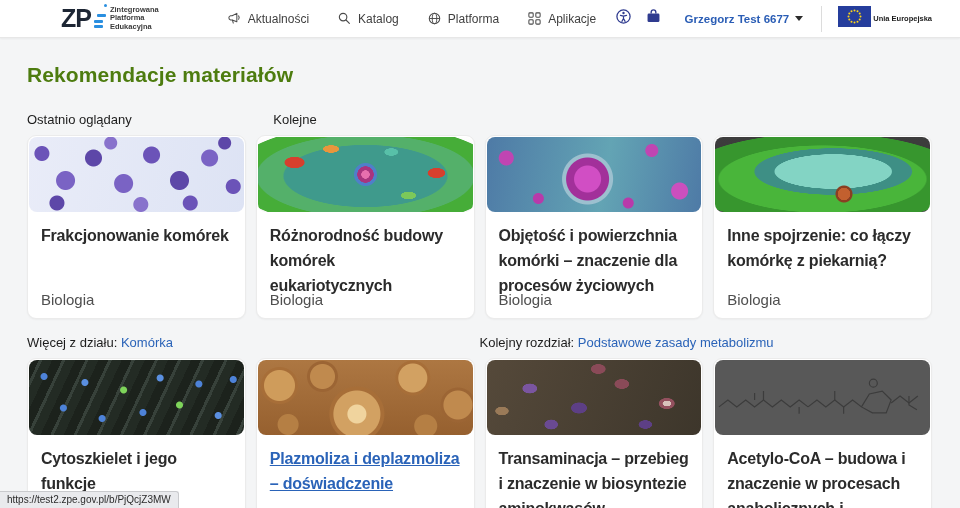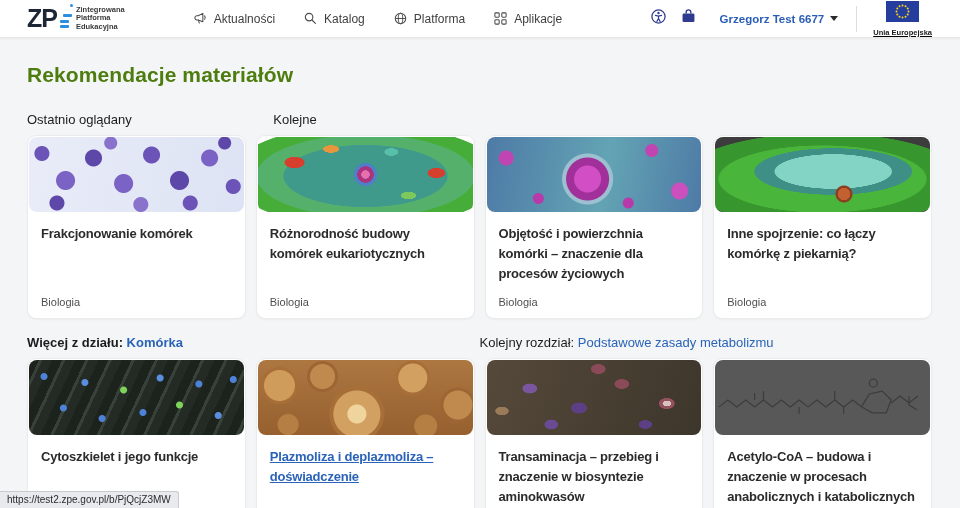--- a/index.html
+++ b/index.html
@@ -6,62 +6,62 @@
   html,body { width:960px; height:508px; overflow:hidden; }
   body { font-family:"Liberation Sans", sans-serif; background:#f4f5f6; position:relative; }
 
   
   .header {
     height:38px; background:#fff; border-bottom:1px solid #e7e7e7;
     display:flex; align-items:center; padding:0 28px 0 27px;
     box-shadow:0 1px 2px rgba(0,0,0,0.05); position:relative; z-index:5;
   }
   .logo { display:flex; align-items:center; gap:7px; }
-  .logo-mark { display:flex; align-items:flex-end; position:relative; }
+  .logo-mark { display:flex; align-items:flex-end; position:relative;margin-left:34px; }
   .logo-mark .lzp { font-size:25px; font-weight:600; color:#1d2634; letter-spacing:-1px; line-height:25px; }
   .logo-e { display:flex; flex-direction:column; gap:2.5px; margin:0 0 3px 3px; }
   .logo-e i { display:block; width:9px; height:3px; background:#2a8fe0; border-radius:1px; }
   .logo-e i:nth-child(1){ transform:translateX(3px); }
   .logo-dot { position:absolute; top:-2px; right:-4px; width:3px; height:3px; background:#2a8fe0; border-radius:50%; }
   .logo-text { font-size:7.5px; line-height:8.5px; color:#3a3a3a; font-weight:600; }
 
   .nav { display:flex; align-items:center; gap:28px; margin-left:68px; }
   .nav-item { display:flex; align-items:center; gap:6px; font-size:12px; color:#3f3f3f; cursor:pointer; }
   .nav-item svg { display:block; }
 
   .header-right { margin-left:auto; display:flex; align-items:center; }
   .icon-btn { display:flex; align-items:center; justify-content:center; width:22px; height:22px; cursor:pointer; }
   .icon-btn + .icon-btn { margin-left:8px; }
   .user-menu { display:flex; align-items:center; gap:6px; margin-left:20px; cursor:pointer; }
   .user-name { font-size:11.5px; font-weight:700; color:#2a5db5; }
   .caret { width:0; height:0; border-left:4px solid transparent; border-right:4px solid transparent; border-top:5px solid #2b2b2b; }
   .header-divider { width:1px; height:26px; background:#dcdcdc; margin:0 16px 0 18px; }
-  .eu-block { display:flex; flex-direction:column; align-items:center; gap:2px;text-decoration:underline; }
+  .eu-block { display:flex; align-items:center; gap:2px; }
   .eu-label { font-size:7.5px; font-weight:700; color:#1b1b1b; }
 
   
   .content { padding:0 28px 0 27px; }
   .page-title { font-size:21px; font-weight:700; color:#4d7c0f; margin-top:25px; letter-spacing:0.1px; }
 
   .labels-row { display:grid; grid-template-columns:repeat(4,1fr); font-size:13px; }
   .labels-row-1 { margin-top:25px; }
   .labels-row-2 { margin-top:16px; }
   .section-label { color:#1c1c1c; font-weight:400; }
   .section-label .link { color:#2a63b8; cursor:pointer; }
 
   .cards-row { display:grid; grid-template-columns:repeat(4,1fr); gap:10px; margin-top:8px; }
   .card {
     background:#fff; border:1px solid #ebebeb; border-radius:9px; height:184px;
     position:relative; cursor:pointer; box-shadow:0 1px 2px rgba(0,0,0,0.04);
     text-decoration:none; display:block; overflow:hidden;
   }
   .thumb { height:75px; border-radius:8px; margin:1px; }
-  .card-title { padding:11px 13px 0; font-size:13px; line-height:1.55; font-weight:700; color:#2b2b2b; letter-spacing:-0.2px; }
+  .card-title { padding:11px 13px 0; font-size:16px; line-height:1.55; font-weight:700; color:#2b2b2b; letter-spacing:-0.2px; }
   .card-title.blue { color:#2a63b8;text-decoration:underline; }
-  .card-subject { position:absolute; left:13px; bottom:10px; font-size:11px; color:#4f4f4f; }
+  .card-subject { position:absolute; left:13px; bottom:10px; font-size:15px; color:#4f4f4f; }
 
   
   .t-purple-cells { background:
     radial-gradient(circle at 6% 22%, #6b53b8 0 7px, transparent 8px),
     radial-gradient(circle at 17% 58%, #7a63c4 0 9px, transparent 10px),
     radial-gradient(circle at 30% 28%, #5d47a8 0 8px, transparent 9px),
     radial-gradient(circle at 44% 62%, #7a63c4 0 9px, transparent 10px),
     radial-gradient(circle at 57% 24%, #6b53b8 0 8px, transparent 9px),
     radial-gradient(circle at 70% 58%, #5d47a8 0 9px, transparent 10px),
     radial-gradient(circle at 84% 28%, #7a63c4 0 8px, transparent 9px),
@@ -276,21 +276,21 @@
       <div class="card-subject">Biologia</div>
     </a>
     <a class="card">
       <div class="thumb t-cell-dark"></div>
       <div class="card-title">Inne spojrzenie: co łączy komórkę z piekarnią?</div>
       <div class="card-subject">Biologia</div>
     </a>
   </div>
 
   <div class="labels-row labels-row-2">
-    <div class="section-label" style="grid-column:1 / span 2;font-weight:bold;">
+    <div class="section-label" style="grid-column:1 / span 2;">
       <span>Więcej z działu:</span>
       <span class="link">Komórka</span>
     </div>
     <div class="section-label" style="grid-column:3 / span 2;">
       <span>Kolejny rozdział:</span>
       <span class="link">Podstawowe zasady metabolizmu</span>
     </div>
   </div>
 
   <div class="cards-row">

